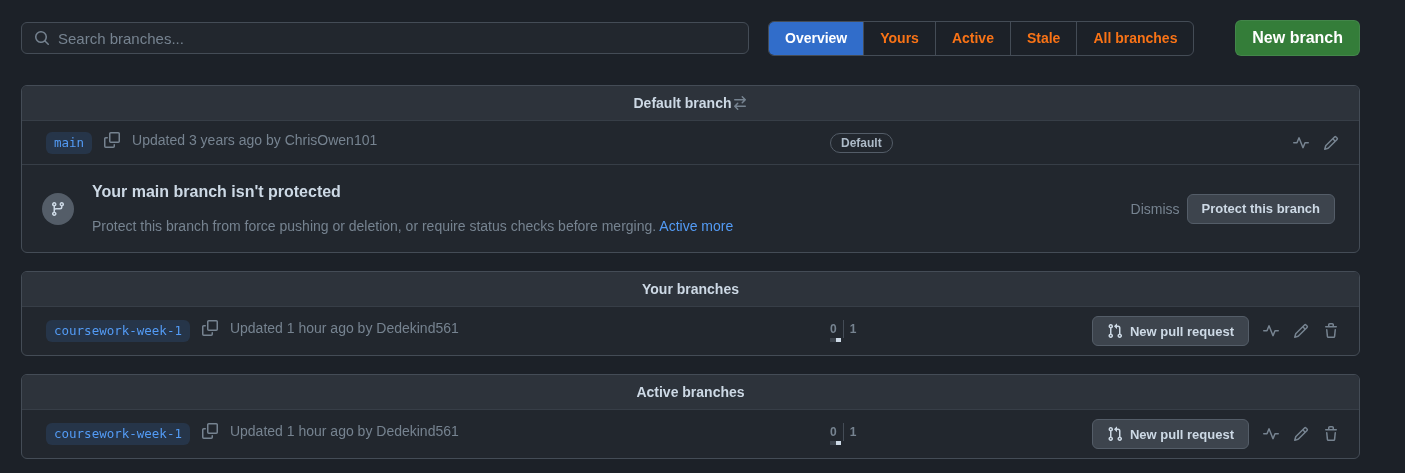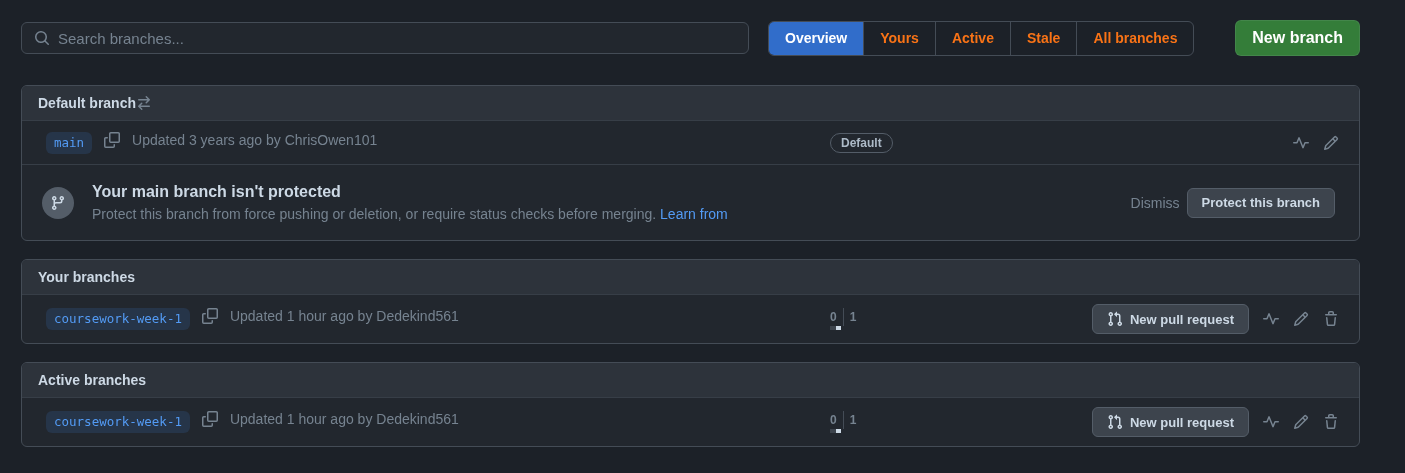--- a/index.html
+++ b/index.html
@@ -44,21 +44,21 @@
     border-radius: 6px; cursor: pointer; font-family: "Liberation Sans", sans-serif;
   }
 
   
   .panel {
     width: 1339px; margin-top: 29px; background: #22272e;
     border: 1px solid #444c56; border-radius: 6px; overflow: hidden;
   }
   .panel + .panel { margin-top: 18px; }
   .panel-header {
-    display: flex; align-items: center; justify-content: flex-start;
+    display: flex; align-items: center; justify-content: center;
     background: #2d333b; border-bottom: 1px solid #373e47; padding: 8px 16px;
     height: 35px;
   }
   .panel-title { font-size: 14px; font-weight: 700; color: #cdd9e5; }
   .icon-btn {
     background: none; border: none; cursor: pointer; color: #768390;
     display: inline-flex; align-items: center; padding: 0;
   }
   .icon-btn svg { fill: #768390; }
 
@@ -97,21 +97,21 @@
   }
 
   
   .notice { display: flex; align-items: center; padding: 18px 20px; gap: 18px; }
   .notice-avatar {
     width: 32px; height: 32px; border-radius: 50%; background: #545d68;
     display: flex; align-items: center; justify-content: center; flex: 0 0 auto;
   }
   .notice-avatar svg { fill: #cdd9e5; }
   .notice-text { flex: 1; }
-  .notice-title { font-size: 16px; font-weight: 700; color: #cdd9e5; margin-bottom: 5px; }
+  .notice-title { font-size: 16px; font-weight: 700; color: #cdd9e5; margin-bottom: 17px; }
   .notice-desc { font-size: 14px; color: #768390; }
   .notice-desc a { color: #539bf5; text-decoration: none; }
   .notice-actions { display: flex; align-items: center; gap: 7px; padding-right: 4px; }
   .btn-dismiss {
     background: none; border: none; color: #768390; font-size: 14px; cursor: pointer;
     font-family: "Liberation Sans", sans-serif;
   }
 </style>
 </head>
 <body>
@@ -178,21 +178,21 @@
     <div class="notice">
       <div class="notice-avatar">
         <svg width="16" height="16" viewBox="0 0 16 16">
             <path d="M9.5 3.25a2.25 2.25 0 1 1 3 2.122V6A2.5 2.5 0 0 1 10 8.5H6a1 1 0 0 0-1 1v1.128a2.251 2.251 0 1 1-1.5 0V5.372a2.25 2.25 0 1 1 1.5 0v1.836A2.493 2.493 0 0 1 6 7h4a1 1 0 0 0 1-1v-.628A2.25 2.25 0 0 1 9.5 3.25Zm-6 0a.75.75 0 1 0 1.5 0 .75.75 0 0 0-1.5 0Zm8.25-.75a.75.75 0 1 0 0 1.5.75.75 0 0 0 0-1.5ZM4.25 12a.75.75 0 1 0 0 1.5.75.75 0 0 0 0-1.5Z"></path>
           </svg>
       </div>
       <div class="notice-text">
         <div class="notice-title">Your main branch isn't protected</div>
         <div class="notice-desc">
           <span>Protect this branch from force pushing or deletion, or require status checks before merging.</span>
-          <a href="#">Learn from</a>
+          <a href="#">Active more</a>
         </div>
       </div>
       <div class="notice-actions">
         <button class="btn-dismiss">Dismiss</button>
         <button class="btn-secondary">Protect this branch</button>
       </div>
     </div>
   </section>
 
   <section class="panel">

